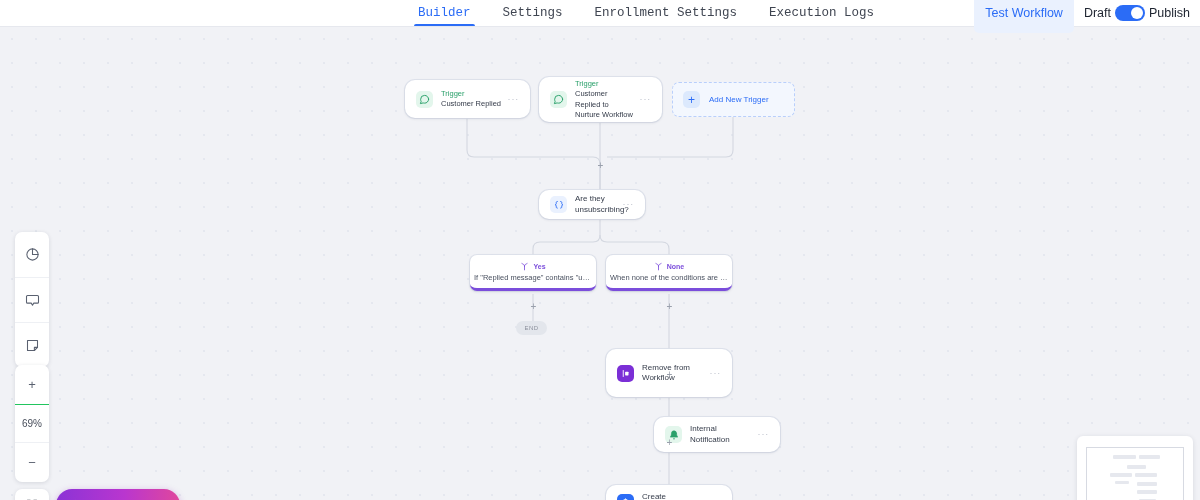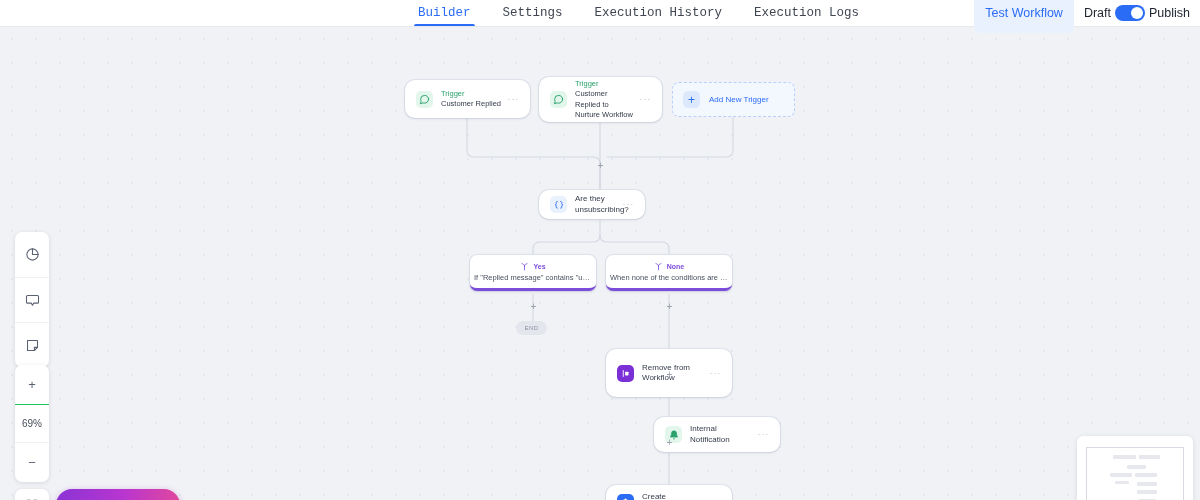--- a/index.html
+++ b/index.html
@@ -237,21 +237,21 @@
     position: absolute; background: #e6e8ee; border-radius: 1px;
   }
 </style>
 </head>
 <body>
 
 <div class="topbar">
   <div class="tabs">
     <div class="tab active">Builder</div>
     <div class="tab">Settings</div>
-    <div class="tab">Execution History</div>
+    <div class="tab">Enrollment Settings</div>
     <div class="tab">Execution Logs</div>
   </div>
   <div class="topright">
     <button class="test-btn">Test Workflow</button>
     <div class="pubwrap">
       <span class="lbl">Draft</span>
       <div class="toggle">
         <div class="knob"></div>
       </div>
       <span class="lbl">Publish</span>

